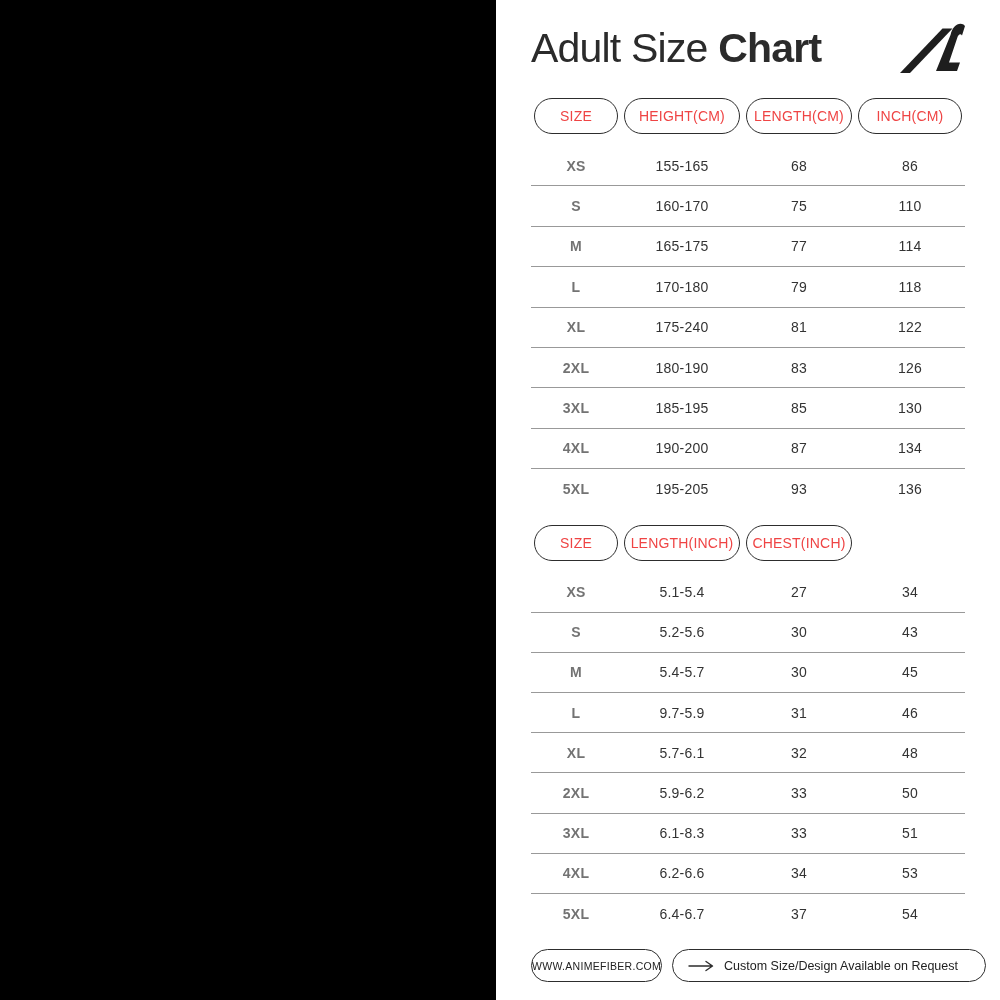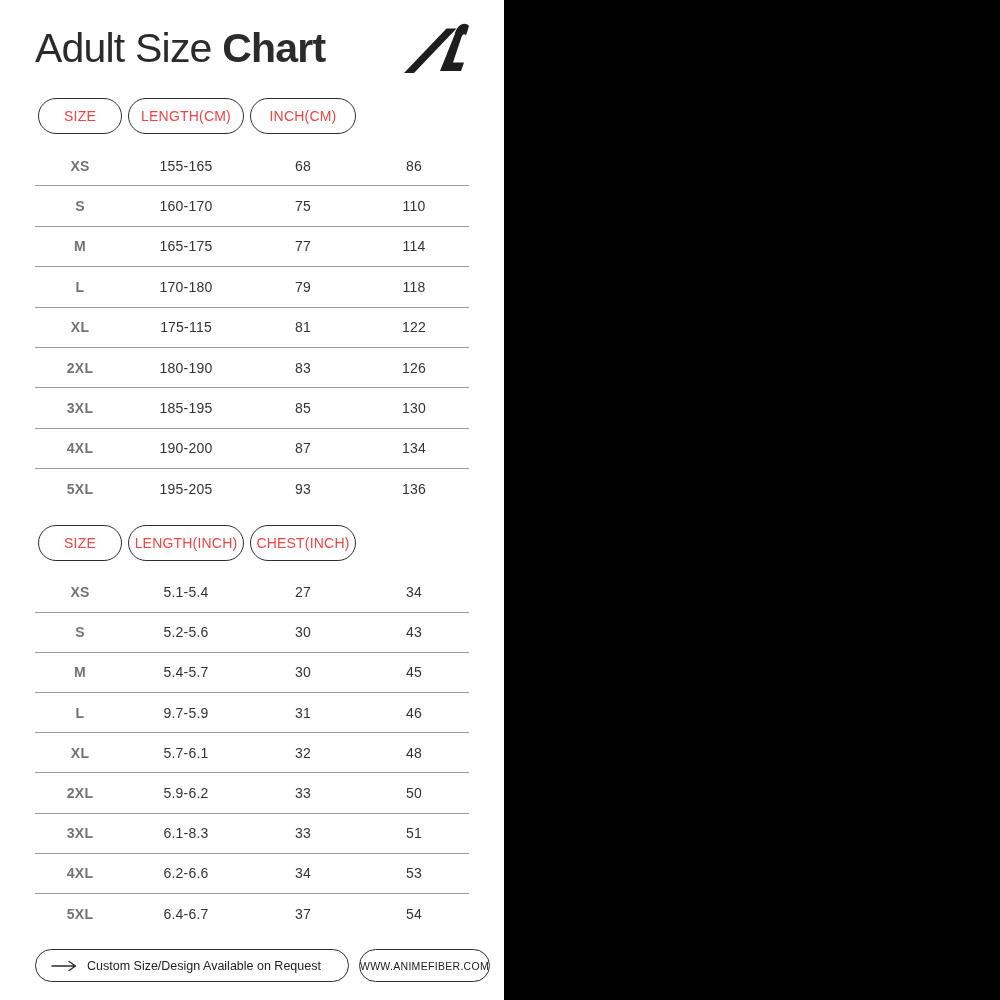--- a/index.html
+++ b/index.html
@@ -2,21 +2,21 @@
 <html><head>
 <meta charset="utf-8">
 <style>
   * { box-sizing: border-box; margin: 0; padding: 0; }
   html, body { width: 1000px; height: 1000px; }
   body {
     background: #000;
     font-family: "Liberation Sans", "DejaVu Sans", sans-serif;
     -webkit-font-smoothing: antialiased;
   }
-  .page { width: 824px; height: 1000px; background: #000; display: flex; justify-content: flex-start; }
+  .page { width: 1000px; height: 1000px; background: #000; display: flex; justify-content: flex-end; }
   .card {
     width: 504px; height: 1000px; background: #fff;
     padding: 0 35px; display: flex; flex-direction: column;
   }
 
   
   .title-row { margin-top: 21px; height: 54px; display: flex; align-items: center; justify-content: space-between; }
   .title { font-size: 41px; font-weight: 400; color: #2b2b2b; letter-spacing: -0.8px; white-space: nowrap; line-height: 1; }
   .title .bold { font-weight: 700; }
   .logo { flex: 0 0 auto; }
@@ -63,20 +63,21 @@
       <div class="logo">
         <svg width="66" height="52" viewBox="0 0 66 52" fill="#1e1e1e" xmlns="http://www.w3.org/2000/svg">
           <path d="M1 51 L43.5 6.5 L53.5 6.5 L11 51 Z"></path>
           <path d="M37 49 L51.5 13 C53.5 4.5 59 0 64.5 2.5 L66 4 L63 13.5 C61.5 11.5 59.5 12 58.2 16 L50 40.5 L61 40.5 L58 49 Z"></path>
         </svg>
       </div>
     </div>
 
     <div class="cols pill-row first">
       <div class="pill">SIZE</div>
+      <div class="pill">HEIGHT(CM)</div>
       <div class="pill">LENGTH(CM)</div>
       <div class="pill">INCH(CM)</div>
     </div>
 
     <div class="size-table metric">
       <div class="cols trow">
         <div class="cell size">XS</div>
         <div class="cell">155-165</div>
         <div class="cell">68</div>
         <div class="cell">86</div>
@@ -94,21 +95,21 @@
         <div class="cell">114</div>
       </div>
       <div class="cols trow">
         <div class="cell size">L</div>
         <div class="cell">170-180</div>
         <div class="cell">79</div>
         <div class="cell">118</div>
       </div>
       <div class="cols trow">
         <div class="cell size">XL</div>
-        <div class="cell">175-115</div>
+        <div class="cell">175-240</div>
         <div class="cell">81</div>
         <div class="cell">122</div>
       </div>
       <div class="cols trow">
         <div class="cell size">2XL</div>
         <div class="cell">180-190</div>
         <div class="cell">83</div>
         <div class="cell">126</div>
       </div>
       <div class="cols trow">
@@ -188,27 +189,27 @@
       </div>
       <div class="cols trow">
         <div class="cell size">5XL</div>
         <div class="cell">6.4-6.7</div>
         <div class="cell">37</div>
         <div class="cell">54</div>
       </div>
     </div>
 
     <div class="footer">
+      <div class="fpill site">
+        <span>WWW.ANIMEFIBER.COM</span>
+      </div>
       <div class="fpill note">
         <span class="arrow-icon">
           <svg width="26" height="12" viewBox="0 0 26 12" fill="none" xmlns="http://www.w3.org/2000/svg">
             <path d="M1 6 H24 M18 1.5 L24.5 6 L18 10.5" stroke="#2d2d2d" stroke-width="1.4" stroke-linecap="round" stroke-linejoin="round"></path>
           </svg>
         </span>
         <span class="note-text">Custom Size/Design Available on Request</span>
       </div>
-      <div class="fpill site">
-        <span>WWW.ANIMEFIBER.COM</span>
-      </div>
     </div>
 
   </div>
 </div>
 
 </body></html>

